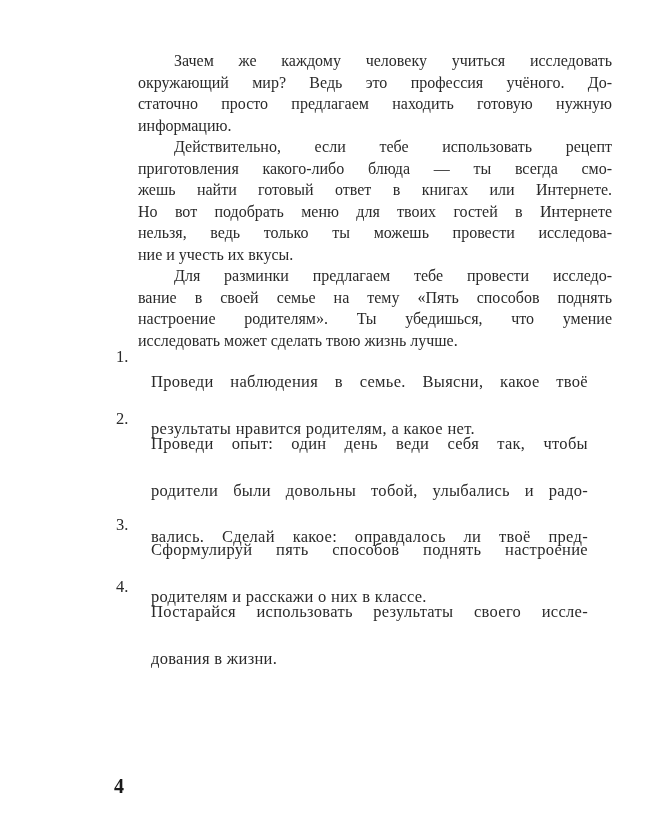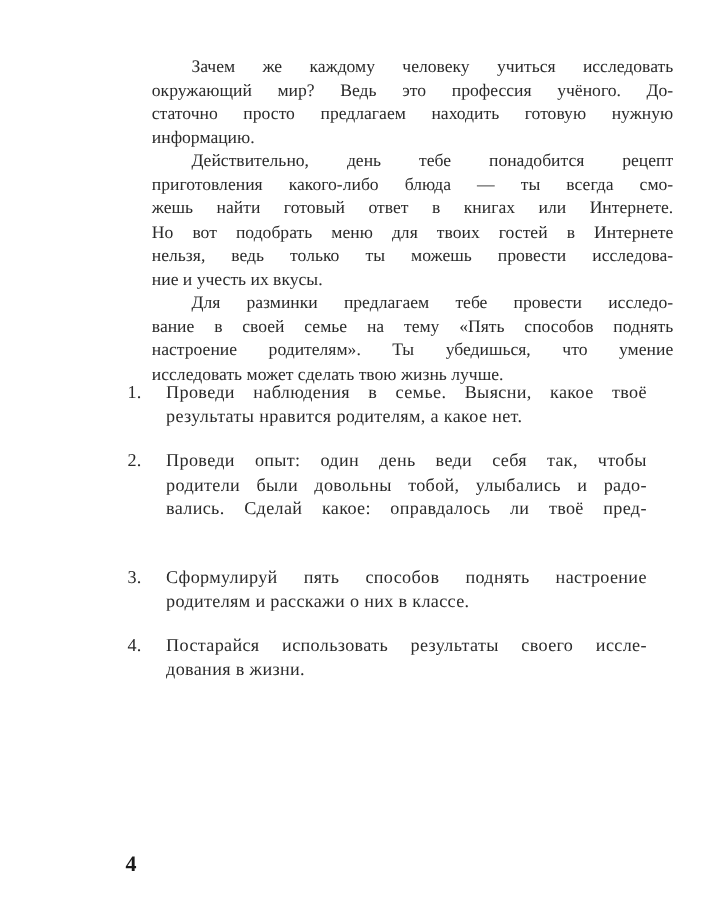--- a/index.html
+++ b/index.html
@@ -7,21 +7,21 @@
   .page { position: absolute; left: 0; top: 0; width: 650px; height: 835px; }
   .intro { position: absolute; left: 114px; top: 50px; width: 474px;
     font-family: Liberation Serif, serif; font-size: 16px; line-height: 21.5px; color: #2a2a2a; margin-left: 24px; }
   .intro .line { display: block; white-space: nowrap; text-align: justify; text-align-last: justify; height: 21.5px; }
   .intro .line.last { text-align-last: left; }
   .intro .line.indent { padding-left: 36px; }
   .tasks { position: absolute; left: 114px; top: 346px; width: 474px;
     font-family: "Liberation Serif", serif; font-size: 16.5px; line-height: 21.5px; color: #2a2a2a; }
   .task { position: relative; padding-left: 37px; }
   .task .num { position: absolute; left: 2px; top: 0; }
-  .task .line { display: block; white-space: nowrap; text-align: justify; text-align-last: justify; height: 21.5px; letter-spacing: 0.3px; }
+  .task .line { display: block; white-space: nowrap; text-align: justify; text-align-last: justify; height: 21.5px; letter-spacing: 0.3px; margin-top: 25px; }
   .task .line.last { text-align-last: left; }
   .task1 { position: absolute; top: 0; left: 0; right: 0; }
   .task2 { position: absolute; top: 62px; left: 0; right: 0; }
   .task3 { position: absolute; top: 168px; left: 0; right: 0; }
   .task4 { position: absolute; top: 230px; left: 0; right: 0; }
   .page-number { position: absolute; left: 114px; top: 775px;
     font-family: "Liberation Serif", serif; font-weight: bold; font-size: 20px; color: #1a1a1a; }
 </style>
 </head>
 <body>
@@ -29,21 +29,21 @@
 <div class="page">
 
   <div class="intro">
     <div>
       <span class="line indent">Зачем же каждому человеку учиться исследовать</span>
       <span class="line">окружающий мир? Ведь это профессия учёного. До-</span>
       <span class="line">статочно просто предлагаем находить готовую нужную</span>
       <span class="line last">информацию.</span>
     </div>
     <div>
-      <span class="line indent">Действительно, день тебе понадобится рецепт</span>
+      <span class="line indent">Действительно, если тебе использовать рецепт</span>
       <span class="line">приготовления какого-либо блюда — ты всегда смо-</span>
       <span class="line">жешь найти готовый ответ в книгах или Интернете.</span>
       <span class="line">Но вот подобрать меню для твоих гостей в Интернете</span>
       <span class="line">нельзя, ведь только ты можешь провести исследова-</span>
       <span class="line last">ние и учесть их вкусы.</span>
     </div>
     <div>
       <span class="line indent">Для разминки предлагаем тебе провести исследо-</span>
       <span class="line">вание в своей семье на тему «Пять способов поднять</span>
       <span class="line">настроение родителям». Ты убедишься, что умение</span>

